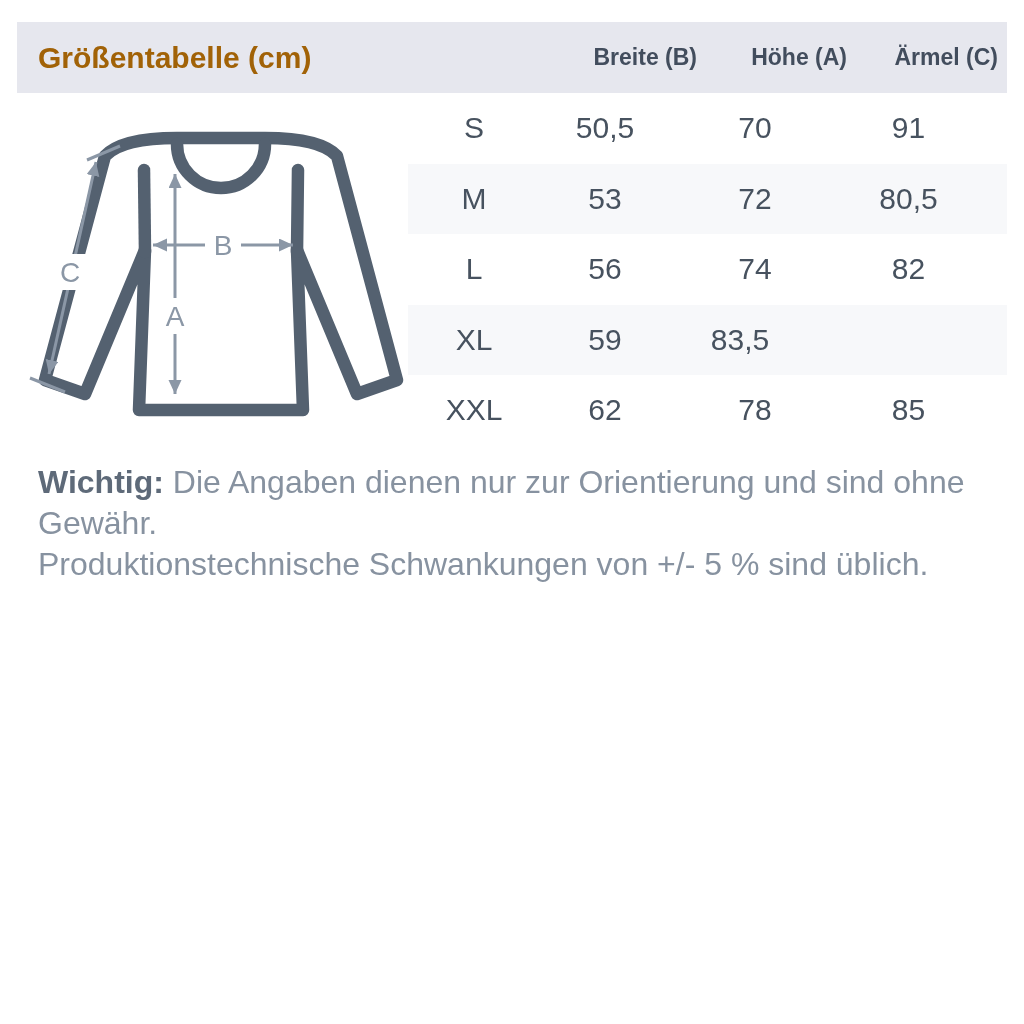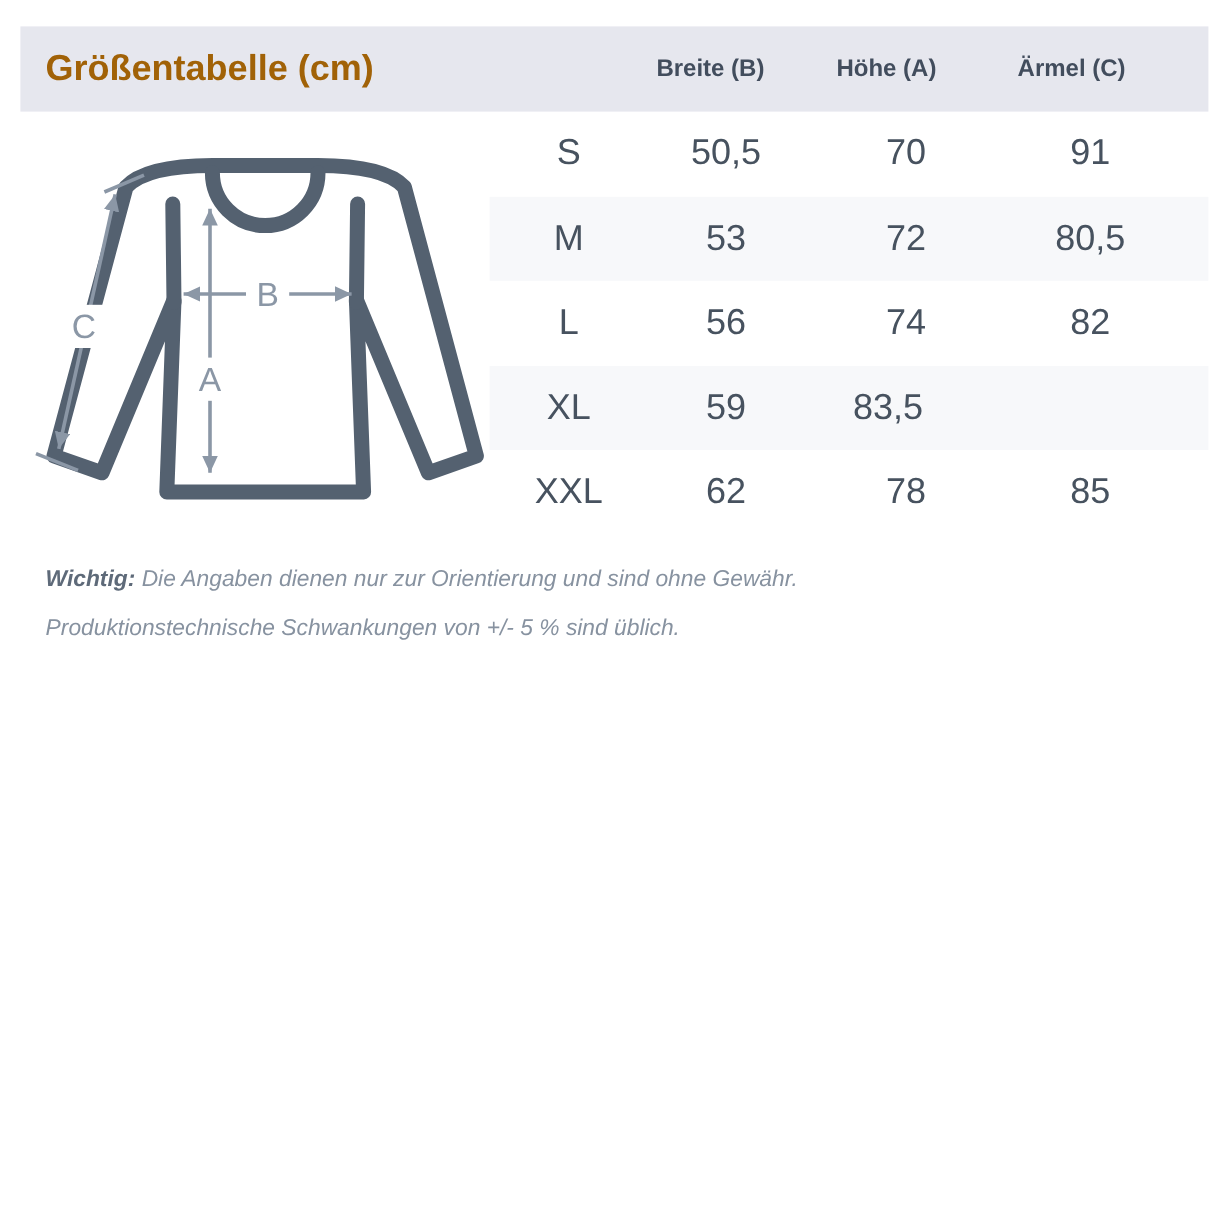--- a/index.html
+++ b/index.html
@@ -11,42 +11,42 @@
   .bar{
     position:absolute;left:17px;top:22px;width:990px;height:71px;
     background:#e6e7ee;
   }
   .bar-title{
     position:absolute;left:21px;top:0;height:71px;line-height:71px;
     font-size:30px;font-weight:bold;color:#a16207;white-space:nowrap;
   }
   .bar-col{
     position:absolute;top:0;height:71px;line-height:71px;
-    font-size:20px;font-weight:bold;color:#424d5d;text-align:left;white-space:nowrap;
+    font-size:23px;font-weight:bold;color:#424d5d;text-align:right;white-space:nowrap;
   }
   .bar-col.c1{left:530px;width:150px;}
   .bar-col.c2{left:680px;width:150px;}
   .bar-col.c3{left:831px;width:150px;}
   
   .table{position:absolute;left:408px;top:93px;width:599px;}
   .trow{
     display:grid;grid-template-columns:132px 130px 170px 167px;
     height:70.5px;align-items:center;
   }
   .trow.striped{background:#f7f8fa;}
   .tcell{
     text-align:center;font-size:30px;color:#47525f;white-space:nowrap;
   }
   .tcell.last{padding-right:30px;}
   
   .diagram{position:absolute;left:25px;top:128px;width:385px;height:300px;}
   
   .note{
     position:absolute;left:38px;top:462px;width:952px;
-    font-size:19px;line-height:41px;color:#8792a0;font-style:italic;
+    font-size:32px;line-height:41px;color:#8792a0;
   }
   .note b{color:#5e6a79;font-weight:bold;}
 </style>
 </head>
 <body>
 
 <div class="page">
 
   <div class="bar">
     <div class="bar-title">Größentabelle (cm)</div>

